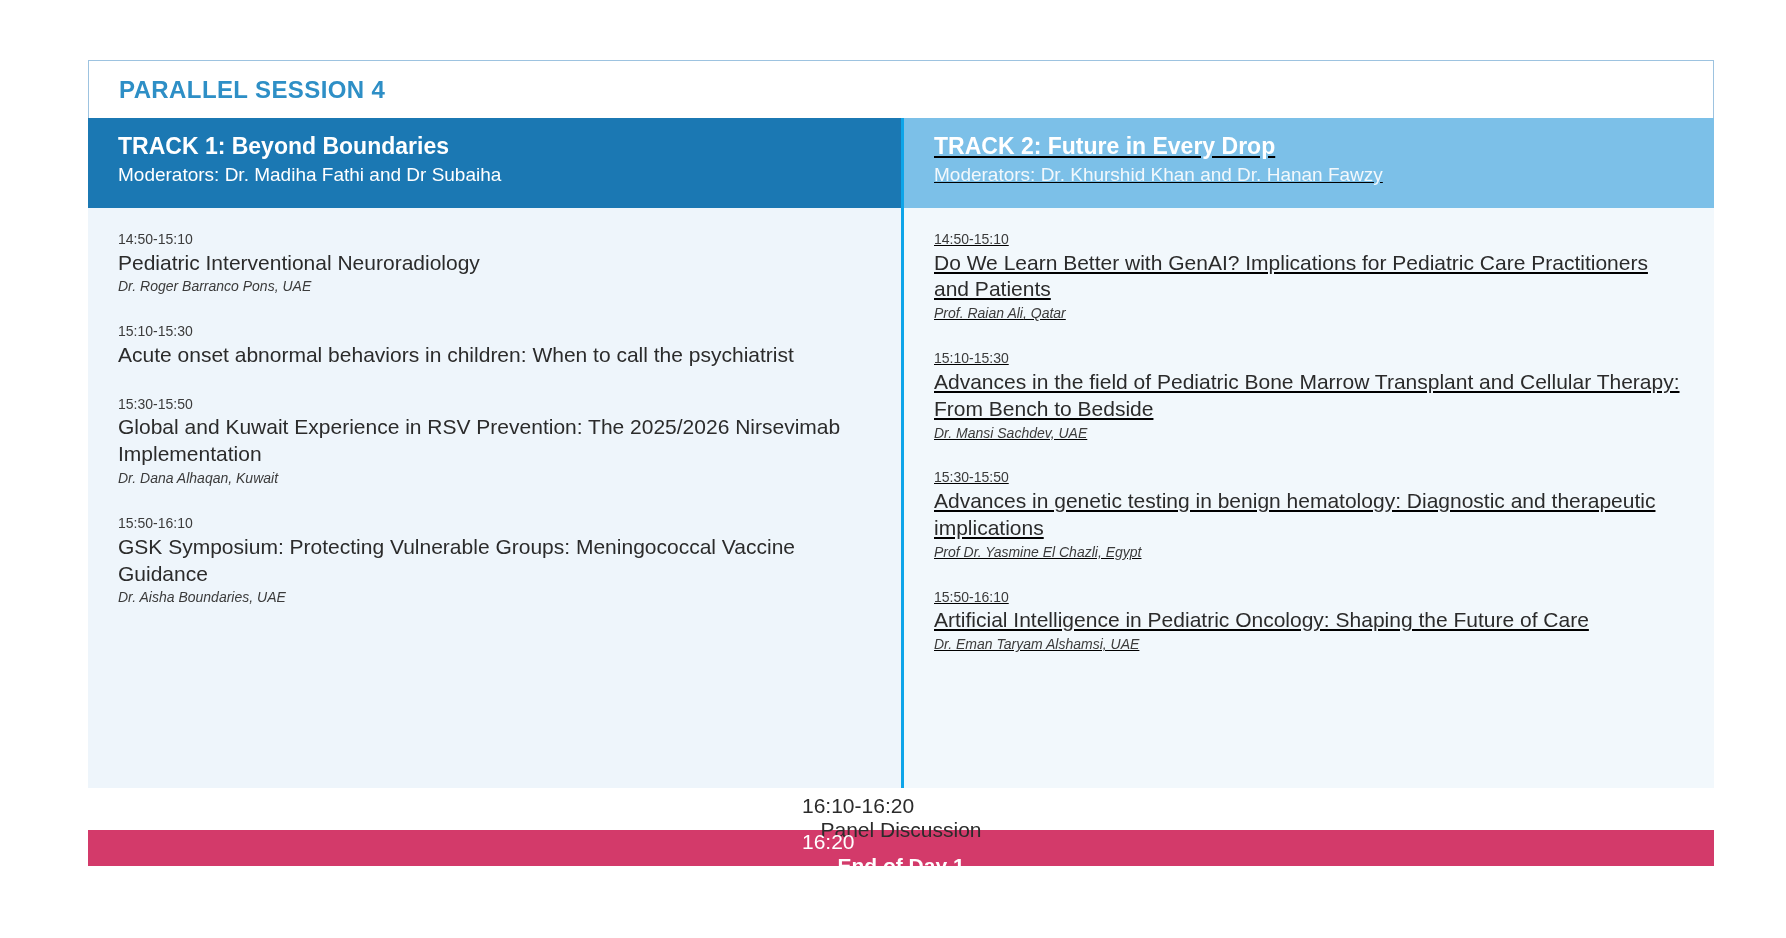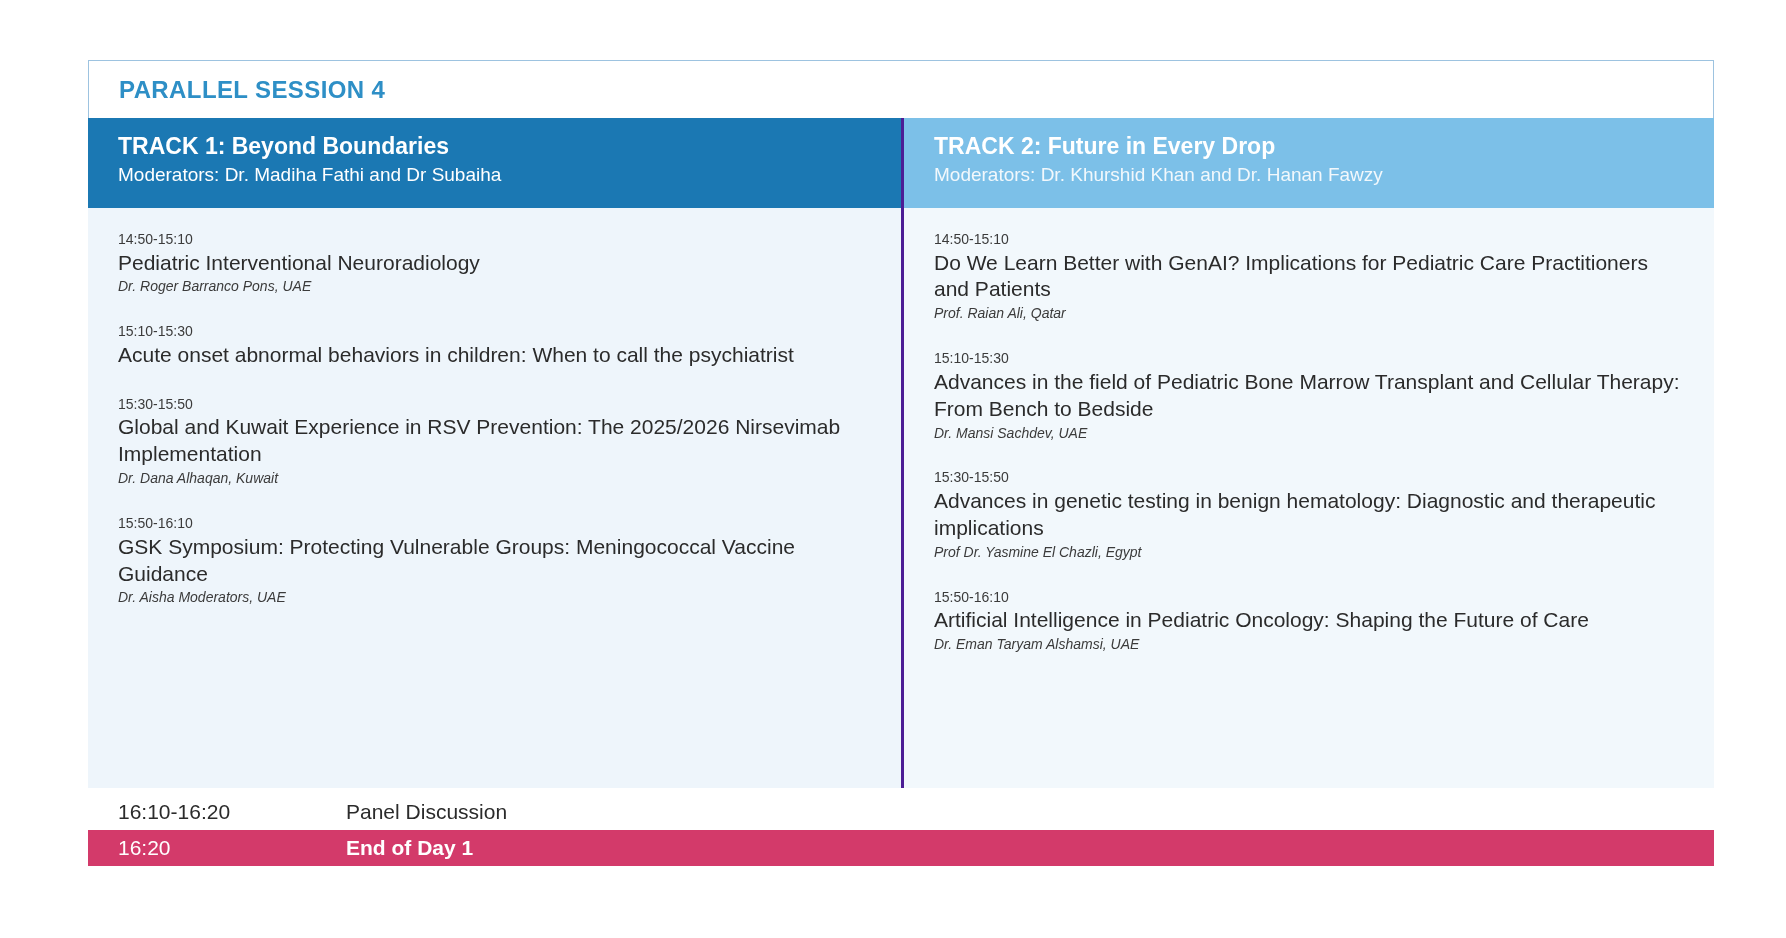--- a/index.html
+++ b/index.html
@@ -48,21 +48,22 @@
   
   .tracks {
     display: flex;
     width: 100%;
   }
   .track {
     width: 50%;
     box-sizing: border-box;
   }
   .track + .track {
-    border-left: 3px solid #4c1d95;
+    border-left: 3px solid #0ea5e9;
+    text-decoration: underline;
   }
   .track-head {
     box-sizing: border-box;
     padding: 14px 30px 16px 30px;
     min-height: 90px;
   }
   .track1 .track-head { background: #1b78b3; }
   .track2 .track-head { background: #7cc0e8; }
   .track-title {
     font-size: 23px;
@@ -107,20 +108,21 @@
     margin-top: 1px;
   }
 
   
   .footer-row {
     display: flex;
     align-items: center;
     box-sizing: border-box;
     width: 100%;
     background: #ffffff;
+    flex-direction: column;
   }
   .footer-row .cell-time {
     width: 258px;
     padding-left: 30px;
     box-sizing: border-box;
     font-size: 21px;
     color: #2b2b2b;
   }
   .footer-row .cell-label {
     font-size: 21px;
@@ -172,21 +174,21 @@
 
           <div class="talk">
             <div class="talk-time">15:30-15:50</div>
             <div class="talk-title">Global and Kuwait Experience in RSV Prevention: The 2025/2026 Nirsevimab Implementation</div>
             <div class="talk-speaker">Dr. Dana Alhaqan, Kuwait</div>
           </div>
 
           <div class="talk">
             <div class="talk-time">15:50-16:10</div>
             <div class="talk-title">GSK Symposium: Protecting Vulnerable Groups: Meningococcal Vaccine Guidance</div>
-            <div class="talk-speaker">Dr. Aisha Moderators, UAE</div>
+            <div class="talk-speaker">Dr. Aisha Boundaries, UAE</div>
           </div>
 
         </div>
       </div>
 
       <div class="track track2">
         <div class="track-head">
           <div class="track-title">TRACK 2: Future in Every Drop</div>
           <div class="track-moderators">Moderators:  Dr. Khurshid Khan and Dr. Hanan Fawzy</div>
         </div>

